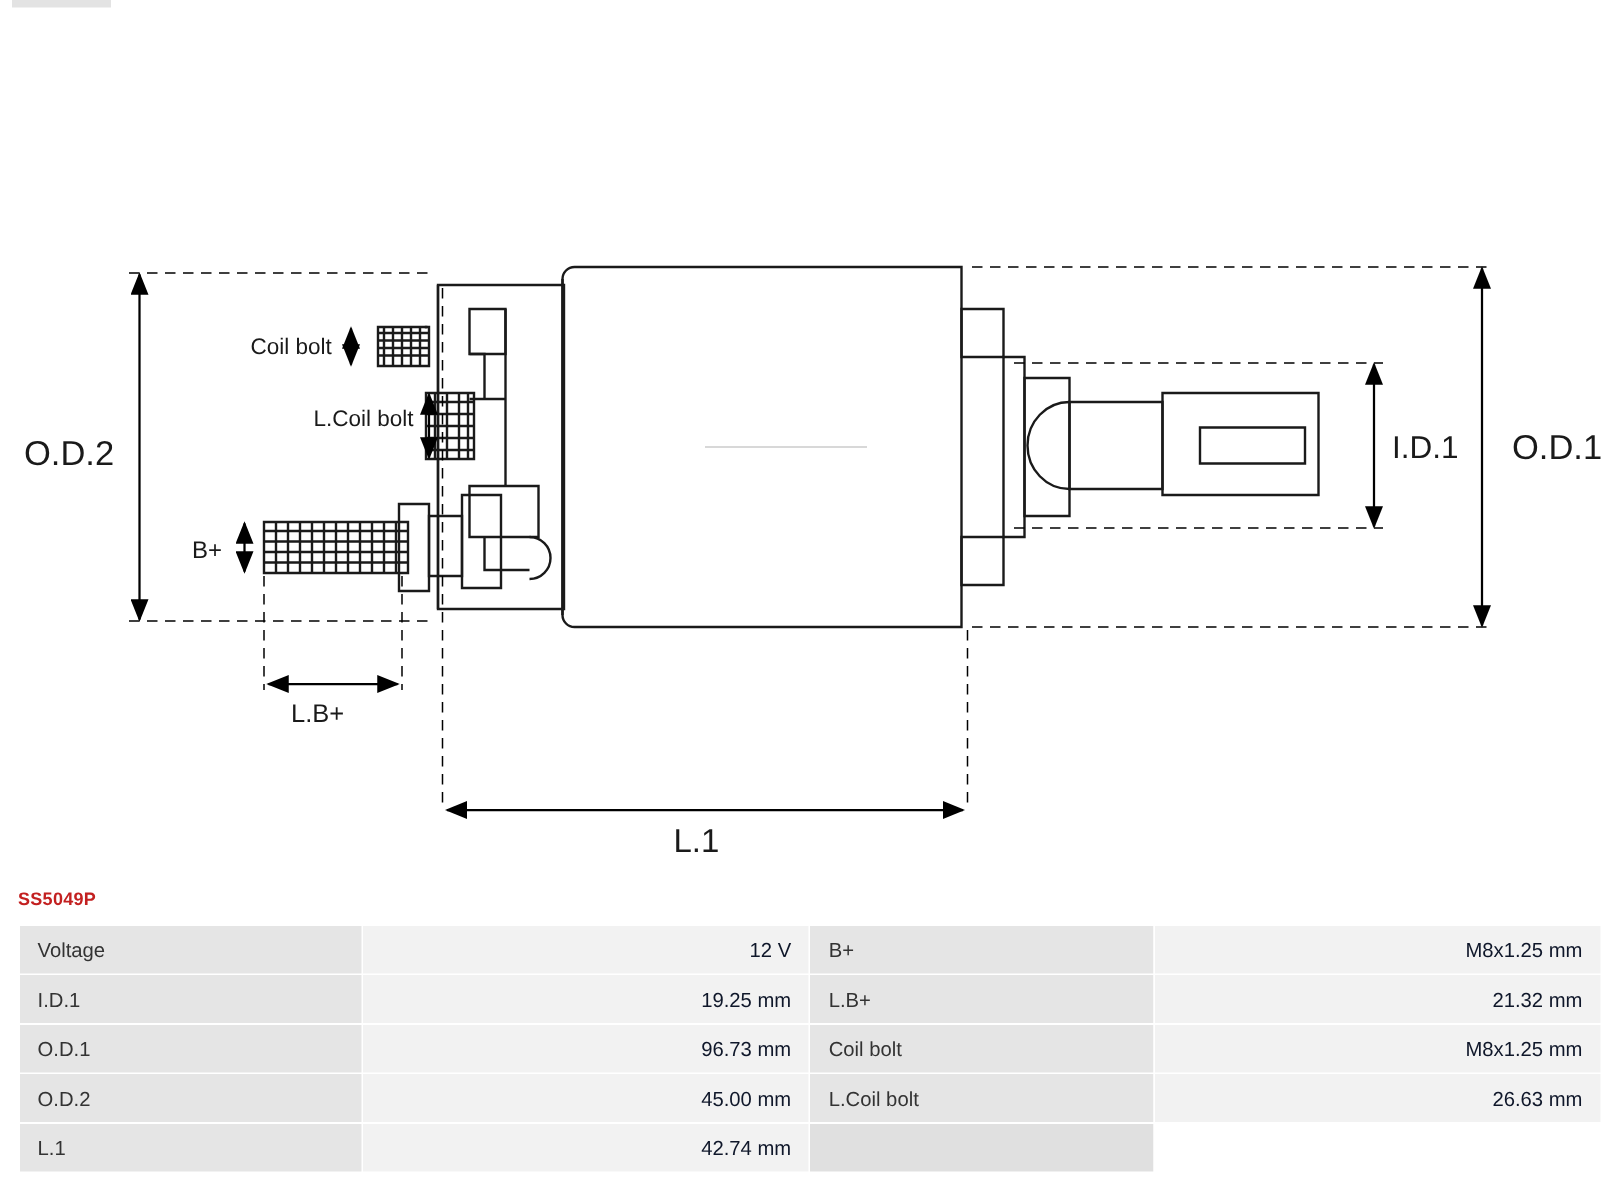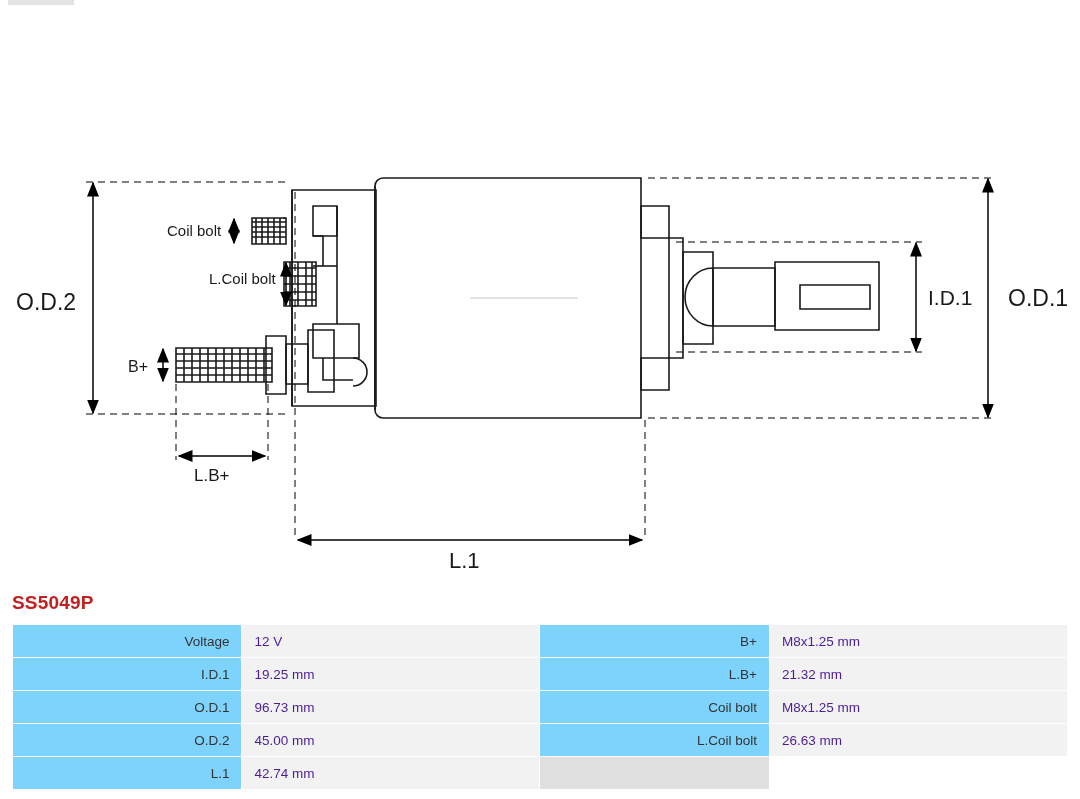--- a/index.html
+++ b/index.html
@@ -37,48 +37,48 @@
   }
   
   .spec-area {
     position: absolute;
     left: 0;
     top: 592px;
     width: 1080px;
   }
   .part-code {
     color: #c32020;
-    font-size: 19px;
+    font-size: 12px;
     font-weight: bold;
     padding: 0 0 10px 12px;
     letter-spacing: .2px;
   }
   table.spec {
     border-collapse: collapse;
     width: 1056px;
     margin: 0 12px;
     table-layout: fixed;
   }
   table.spec td {
     height: 32px;
     font-size: 13.5px;
     padding: 0 12px;
     border: 1px solid #ffffff;
     white-space: nowrap;
     overflow: hidden;
   }
   td.k {
-    background: #7dd3fc;
-    text-align: right;
+    background: #e5e5e5;
     color: #333;
     width: 196px;
   }
   td.v {
     background: #f2f2f2;
-    color: #4c1d95;
+    text-align: right;
+    color: #0f172a;
     width: 262px;
   }
   td.empty {
     background: #e0e0e0;
   }
   td.empty2 {
     background: #ffffff;
     border-color: #ffffff;
   }
   

